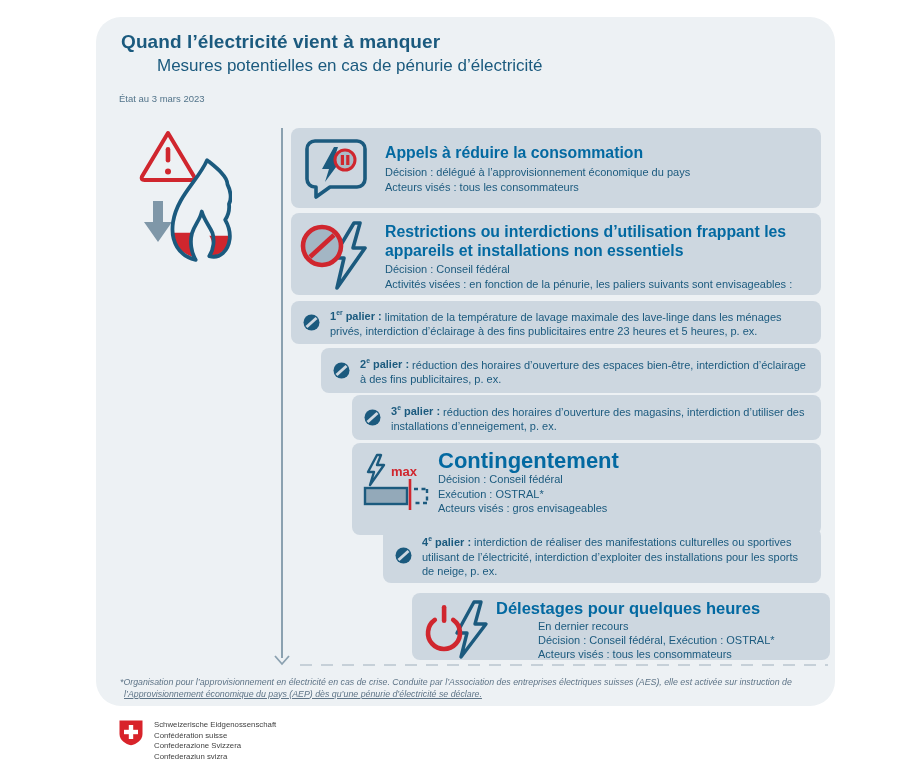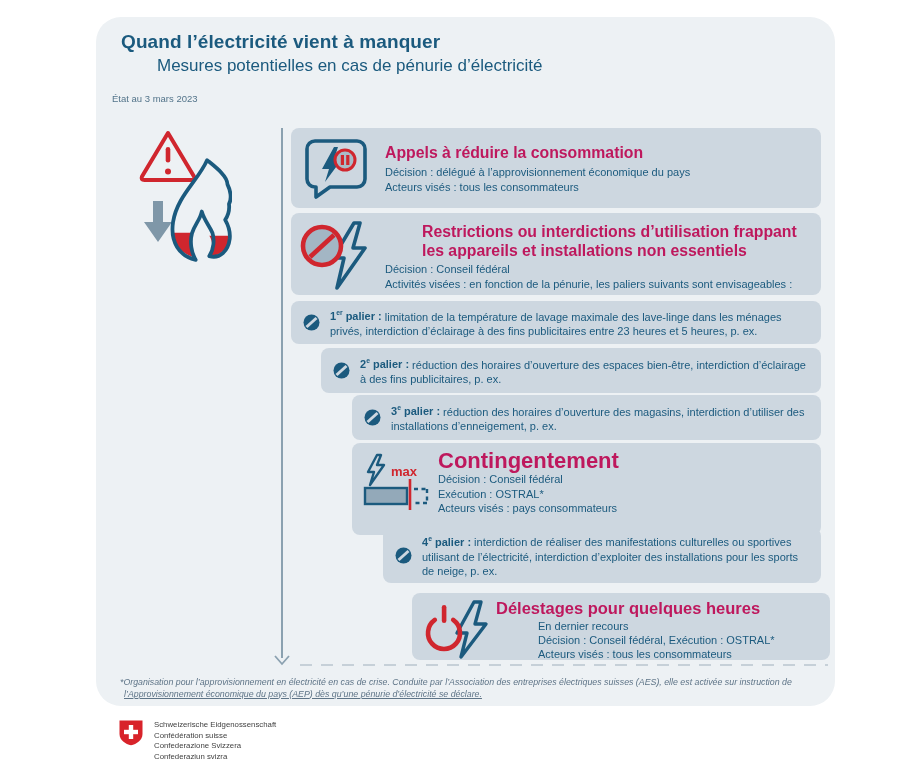--- a/index.html
+++ b/index.html
@@ -4,48 +4,48 @@
 <style>
   html,body{margin:0;padding:0;background:#ffffff;}
   body{font-family:"Liberation Sans", sans-serif; -webkit-font-smoothing:antialiased;}
   .canvas{position:relative;width:914px;height:773px;background:#ffffff;overflow:hidden;}
 
   
   .panel{position:absolute;left:96px;top:17px;width:739px;height:689px;background:#edf1f4;border-radius:25px;}
 
   .title{position:absolute;left:25px;top:14px;font-size:19px;font-weight:bold;color:#1b5a7e;letter-spacing:.1px;}
   .subtitle{position:absolute;left:25px;top:39px;font-size:17px;color:#1b5a7e;margin-left:36px;}
-  .status-date{position:absolute;left:16px;top:76px;font-size:9.5px;color:#53748a;}
+  .status-date{position:absolute;left:23px;top:76px;font-size:9.5px;color:#53748a;}
 
   
   .warn-tri{position:absolute;left:42px;top:112px;}
   .down-arrow{position:absolute;left:46px;top:183px;}
   .flame{position:absolute;left:68px;top:124px;}
 
   
   .axis-line{position:absolute;left:185px;top:111px;width:1.5px;height:530px;background:#8ba1b0;}
   .axis-head{position:absolute;left:178px;top:638px;}
 
   .side-note{position:absolute;left:8px;top:334px;width:164px;text-align:right;
              font-size:11.5px;line-height:16.5px;color:#1b5a7e;}
 
   
   .mbox{position:absolute;background:#cdd7e0;border-radius:8px;color:#1b5a7e;}
-  .mbox h3{margin:0;font-size:15.8px;line-height:19px;font-weight:bold;color:#be185d;}
+  .mbox h3{margin:0;font-size:15.8px;line-height:19px;font-weight:bold;color:#0369a1;}
   .mbox p{margin:0;font-size:11px;line-height:14.5px;color:#1b5a7e;}
 
   #box-appels{left:195px;top:111px;width:530px;height:80px;}
   #box-appels .icon{position:absolute;left:13px;top:11px;}
   #box-appels .txt{position:absolute;left:94px;top:15px;width:426px;}
   #box-appels h3{margin-bottom:3px;}
 
   #box-restrictions{left:195px;top:196px;width:530px;height:82px;}
   #box-restrictions .icon{position:absolute;left:6px;top:7px;}
   #box-restrictions .txt{position:absolute;left:94px;top:9px;width:428px;}
-  #box-restrictions h3{margin-bottom:2px;margin-left:37px;}
+  #box-restrictions h3{margin-bottom:2px;}
 
   .palier{display:flex;align-items:center;padding:6px 10px 6px 11px;box-sizing:border-box;}
   .palier .pic{flex:0 0 auto;margin-right:9px;}
   .palier p{font-size:11px;line-height:14.5px;}
   #palier-1{left:195px;top:284px;width:530px;height:43px;}
   #palier-2{left:225px;top:331px;width:500px;height:45px;}
   #palier-3{left:256px;top:378px;width:469px;height:45px;}
   #palier-4{left:287px;top:511px;width:438px;height:55px;}
   sup{font-size:.62em;}
 
@@ -159,21 +159,21 @@
         <path d="M14 2 L5 19 H11 L7 32 L21 12 H14 L18 2 Z" fill="none" stroke="#1b5a7e" stroke-width="2.4" stroke-linejoin="round"></path>
         <text x="28" y="23" font-size="13" font-weight="bold" fill="#d0262e">max</text>
         <rect x="2" y="35" width="42" height="16" fill="#93a9b9" stroke="#1b5a7e" stroke-width="2.4"></rect>
         <line x1="47" y1="26" x2="47" y2="57" stroke="#d0262e" stroke-width="2.6"></line>
         <path d="M51 36 H64 M64 36 V50 M64 50 H51" fill="none" stroke="#1b5a7e" stroke-width="2.4" stroke-dasharray="4 3.5"></path>
       </svg>
       <div class="txt">
         <h3>Contingentement</h3>
         <p>Décision : Conseil fédéral</p>
         <p>Exécution : OSTRAL*</p>
-        <p>Acteurs visés : pays consommateurs</p>
+        <p>Acteurs visés : gros envisageables</p>
       </div>
     </section>
 
     <div class="mbox palier" id="palier-4">
       <svg class="pic" width="19" height="19" viewBox="0 0 19 19">
         <circle cx="9.5" cy="9.5" r="8" fill="#1b5a7e"></circle>
         <line x1="4.5" y1="14" x2="14.5" y2="5" stroke="#cdd7e0" stroke-width="3"></line>
       </svg>
       <p><b><span>4</span><sup>e</sup><span> palier :</span></b><span> interdiction de réaliser des manifestations culturelles ou sportives utilisant de l’électricité, interdiction d’exploiter des installations pour les sports de neige, p. ex.</span></p>
     </div>

